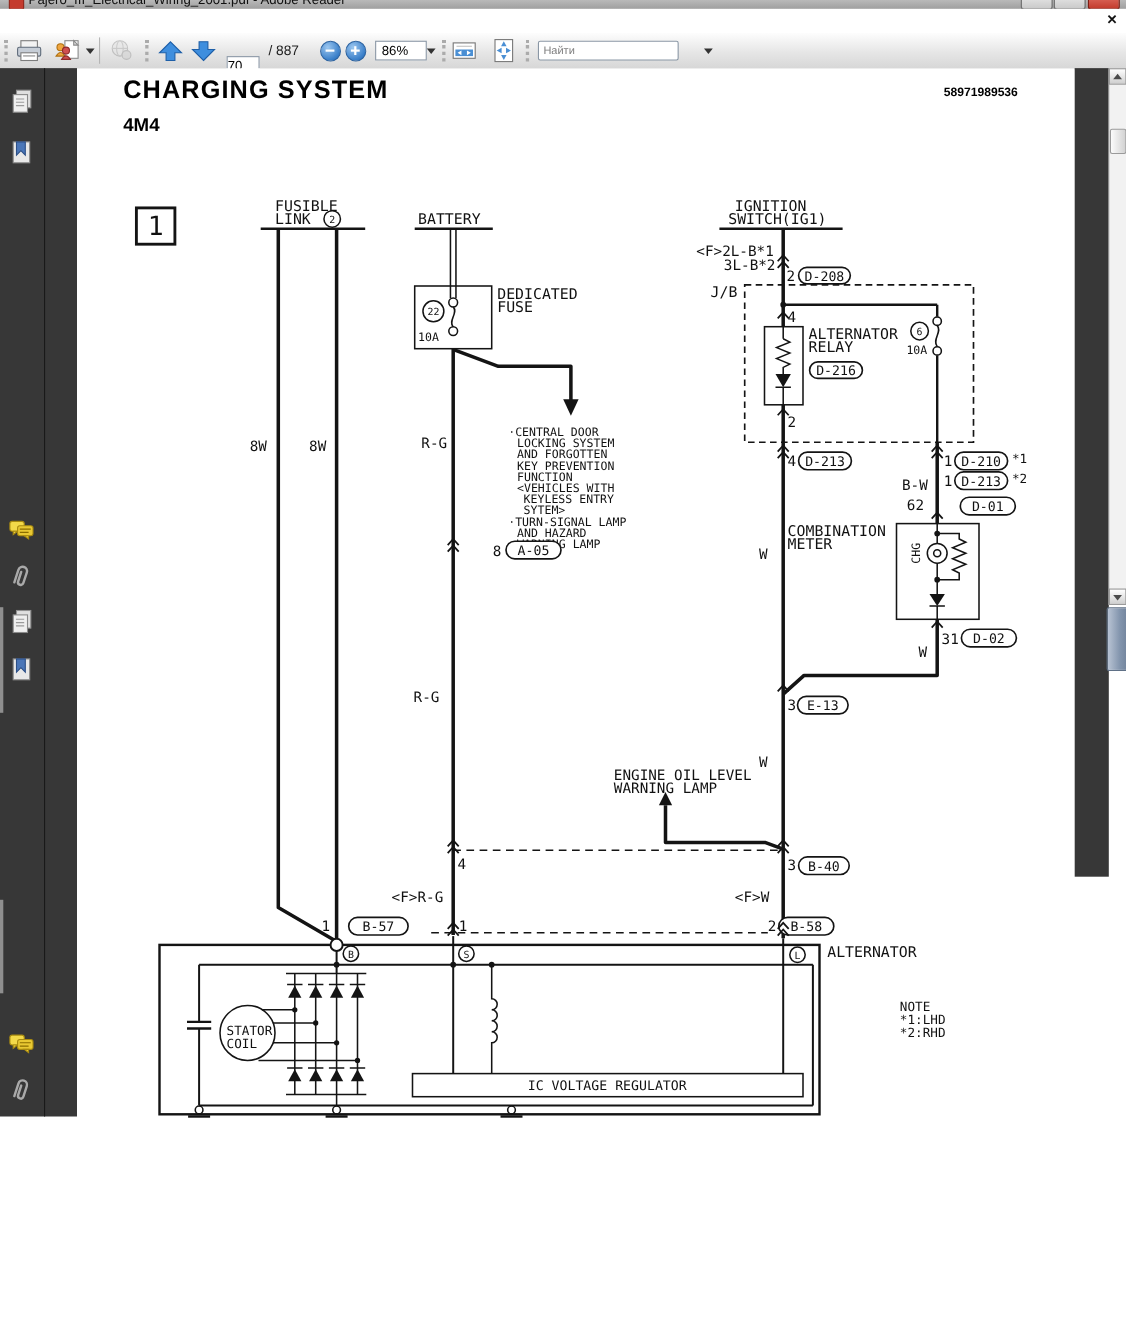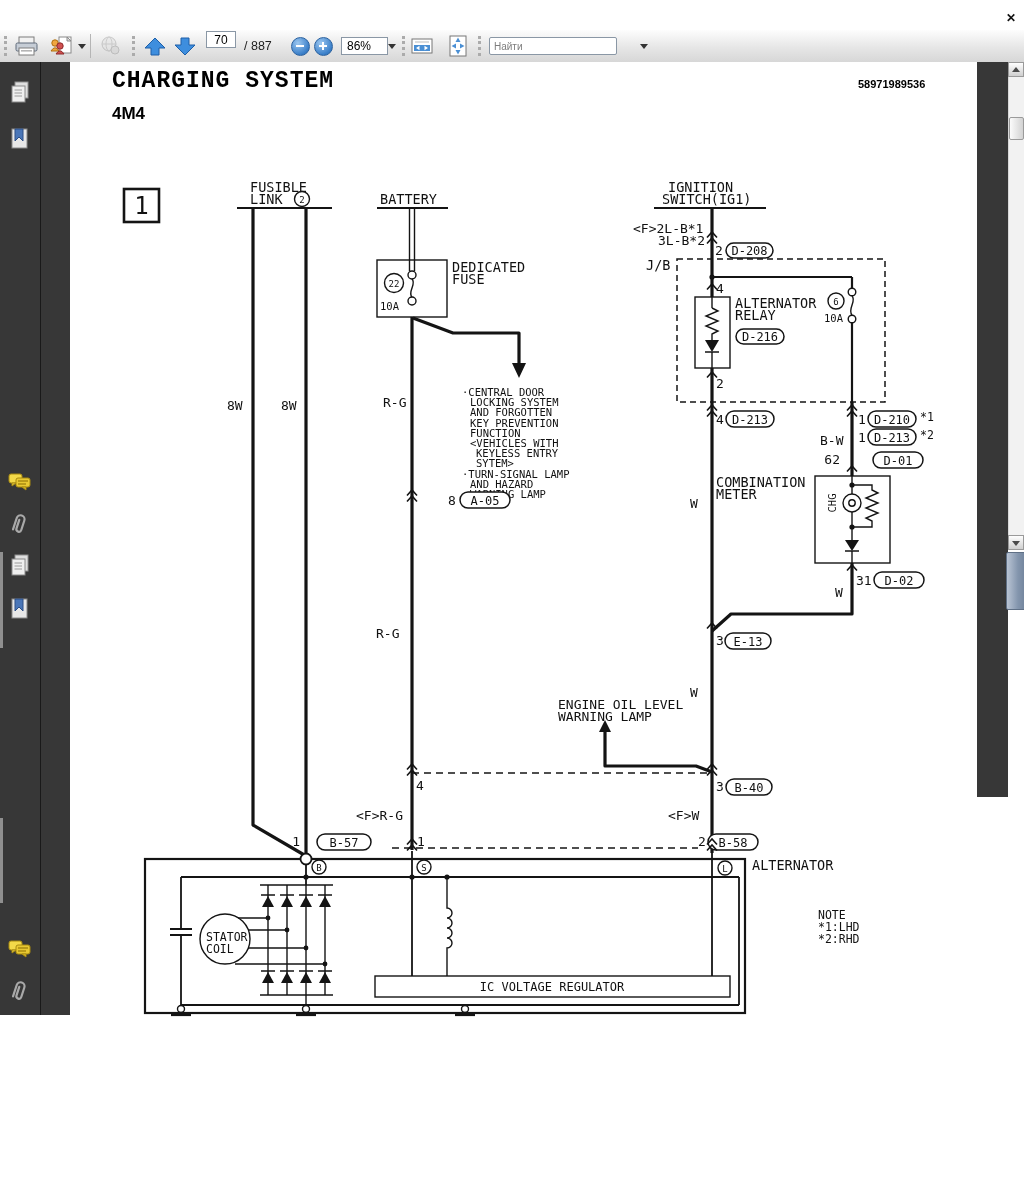--- a/index.html
+++ b/index.html
@@ -18,22 +18,22 @@
   #menubar{left:0;top:8px;width:1024px;height:22px;background:#f0f0f0;border-bottom:1px solid #e2e2e2;
            display:flex;align-items:center;font-size:12.5px;color:#111;}
   .mitem{padding:3px 9px;cursor:default;}
   #menu-close{position:absolute;right:8px;top:11px;font-size:12px;font-weight:bold;color:#111;}
 
   #toolbar{left:0;top:30px;width:1024px;height:32px;
            background:linear-gradient(#fdfdfd,#e6e6e6 55%,#d7d7d7);border-bottom:1px solid #8e8e8e;}
   .grip{position:absolute;top:6px;height:20px;width:3px;border-left:3px dotted #ababab;}
   .tsep{position:absolute;top:4px;height:24px;width:1px;background:#b5b5b5;}
   .tbicon{position:absolute;top:5px;}
-  #page-input{position:absolute;left:206px;top:1px;width:28px;height:15px;border:1px solid #8a97a5;
-              font-size:12px;text-align:center;padding:0;background:#fff;}
+  #page-input{position:absolute;left:206px;top:21px;width:28px;height:15px;border:1px solid #8a97a5;
+              font-size:12px;text-align:left;padding:0;background:#fff;}
   #page-total{position:absolute;left:244px;top:9px;font-size:12.5px;color:#222;}
   .zoombtn{position:absolute;top:7px;width:17px;height:17px;border-radius:50%;
            background:radial-gradient(circle at 35% 30%,#9cc7f0,#3a7fc9 70%,#2b62a0);border:1px solid #2b62a0;}
   .zoombtn .bar{position:absolute;left:4px;top:7px;width:8px;height:2px;background:#fff;}
   .zoombtn .vbar{position:absolute;left:7px;top:4px;width:2px;height:8px;background:#fff;}
   #zoom-box{position:absolute;left:341px;top:7px;width:40px;height:15px;border:1px solid #8a97a5;background:#fff;
             font-size:12px;padding:1px 0 0 5px;}
   .caret{width:0;height:0;border-left:4px solid transparent;border-right:4px solid transparent;border-top:5px solid #333;}
   #find-input{position:absolute;left:489px;top:7px;width:118px;height:16px;border:1px solid #8a97a5;border-radius:2px;
               font-size:10px;padding:0 4px;color:#222;}
@@ -55,21 +55,21 @@
   .tri-up{width:0;height:0;border-left:4px solid transparent;border-right:4px solid transparent;
           border-bottom:5px solid #4a4a4a;margin:4px auto 0;}
   .tri-dn{width:0;height:0;border-left:4px solid transparent;border-right:4px solid transparent;
           border-top:5px solid #4a4a4a;margin:5px auto 0;}
   #sb-thumb-small{left:1009px;top:117px;width:13px;height:21px;background:linear-gradient(90deg,#fbfbfb,#d2d2d2);
                   border:1px solid #9a9a9a;border-radius:2px;}
   #sb-thumb-blue{left:1006px;top:552px;width:18px;height:56px;border-radius:2px;border:1px solid #5f7086;
                  background:linear-gradient(90deg,#b9c4d4,#8496ae 60%,#72849c);}
 
   
-  #page-title{left:112px;top:68px;font-size:23px;font-weight:bold;letter-spacing:1px;color:#000;font-family:Liberation Mono, monospace;}
+  #page-title{left:112px;top:68px;font-size:23px;font-weight:bold;letter-spacing:1px;color:#000;}
   #doc-number{left:858px;top:78px;font-size:11px;font-weight:bold;color:#000;}
   #page-subtitle{left:112px;top:104px;font-size:17px;font-weight:bold;color:#000;}
 
   
   #diagram{position:absolute;left:0;top:0;pointer-events:none;}
   #diagram text{fill:#111;font-family:"DejaVu Sans Mono",monospace;}
   .t14{font-size:13.5px;}
   .t13{font-size:13px;}
   .t12c{font-size:12px;text-anchor:middle;}
   .t11{font-size:11.5px;}
@@ -84,20 +84,27 @@
   .dashbox{stroke:#141414;stroke-width:1.5;fill:none;stroke-dasharray:6 4;}
   .oval{stroke:#141414;stroke-width:1.5;fill:#fff;}
   .solid{fill:#141414;stroke:none;}
   .dot{fill:#141414;}
 </style>
 </head>
 <body>
 
 <div id="app">
 
+  <div class="abs" id="titlebar">
+    <div id="pdf-ico"></div>
+    <div class="ttext">Pajero_III_Electrical_Wiring_2001.pdf - Adobe Reader</div>
+    <div class="winbtn" style="left:928px;"></div>
+    <div class="winbtn" style="left:958px;"></div>
+    <div class="winbtn" id="btn-close" style="left:989px;"></div>
+  </div>
 
   <div id="menu-close" class="abs">✕</div>
 
   <div class="abs" id="toolbar">
     <div class="grip" style="left:4px;"></div>
 
     <svg class="tbicon" style="left:14px;" width="26" height="22">
       <rect x="5" y="2" width="15" height="7" fill="#f2f2f2" stroke="#7d7d7d"></rect>
       <rect x="2" y="8" width="21" height="8" rx="1.5" fill="#c6cdd6" stroke="#5f6b7a"></rect>
       <rect x="5" y="13" width="15" height="7" fill="#ffffff" stroke="#7d7d7d"></rect>

